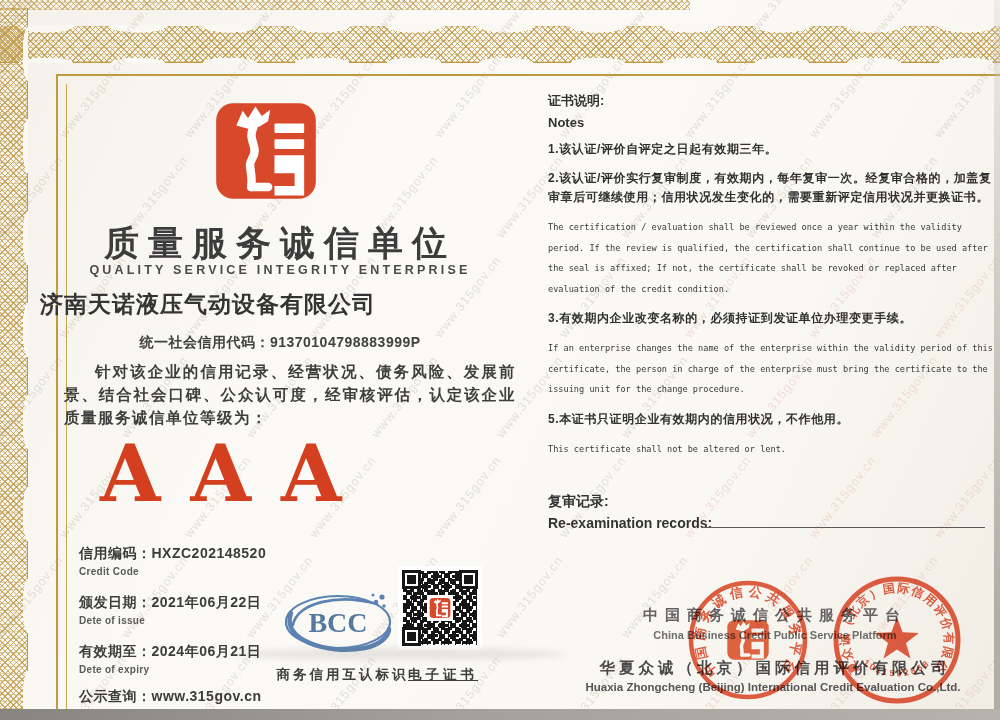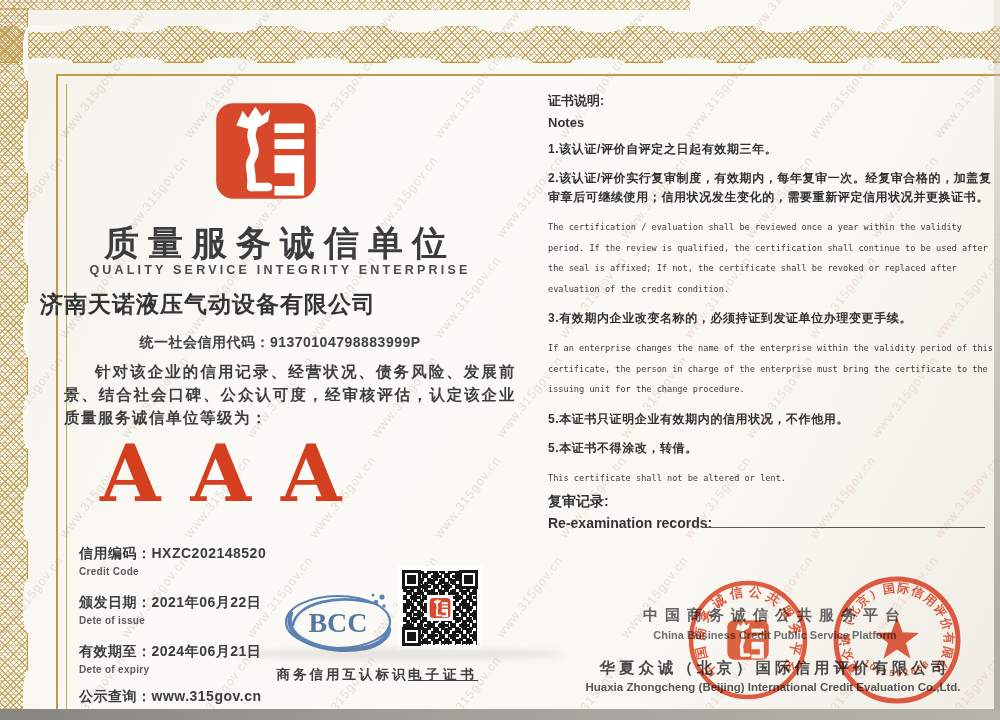--- a/index.html
+++ b/index.html
@@ -260,21 +260,20 @@
 
   <div class="notes">
     <div class="h-zh">证书说明:</div>
     <div class="h-en">Notes</div>
     <div class="note-zh">1.该认证/评价自评定之日起有效期三年。</div>
     <div class="note-zh">2.该认证/评价实行复审制度，有效期内，每年复审一次。经复审合格的，加盖复审章后可继续使用；信用状况发生变化的，需要重新评定信用状况并更换证书。</div>
     <div class="note-en">The certification / evaluation shall be reviewed once a year within the validity period. If the review is qualified,  the certification shall continue to be used after the seal is affixed; If not, the certificate shall be revoked or replaced after evaluation of the credit condition.</div>
     <div class="note-zh">3.有效期内企业改变名称的，必须持证到发证单位办理变更手续。</div>
     <div class="note-en">If an enterprise changes the name of the enterprise within the validity period of this certificate, the person in charge of the enterprise must bring the certificate to the issuing unit for the change procedure.</div>
     <div class="note-zh">5.本证书只证明企业有效期内的信用状况，不作他用。</div>
-    <div class="note-zh">5.本证书不得涂改，转借。</div>
     <div class="note-en">This certificate shall not be altered or lent.</div>
   </div>
 
   <div class="review">
     <div class="zh">复审记录:</div>
     <div class="en">Re-examination records:</div>
   </div>
   <div class="review-line"></div>
 
   <div class="platform-zh">中国商务诚信公共服务平台</div>

